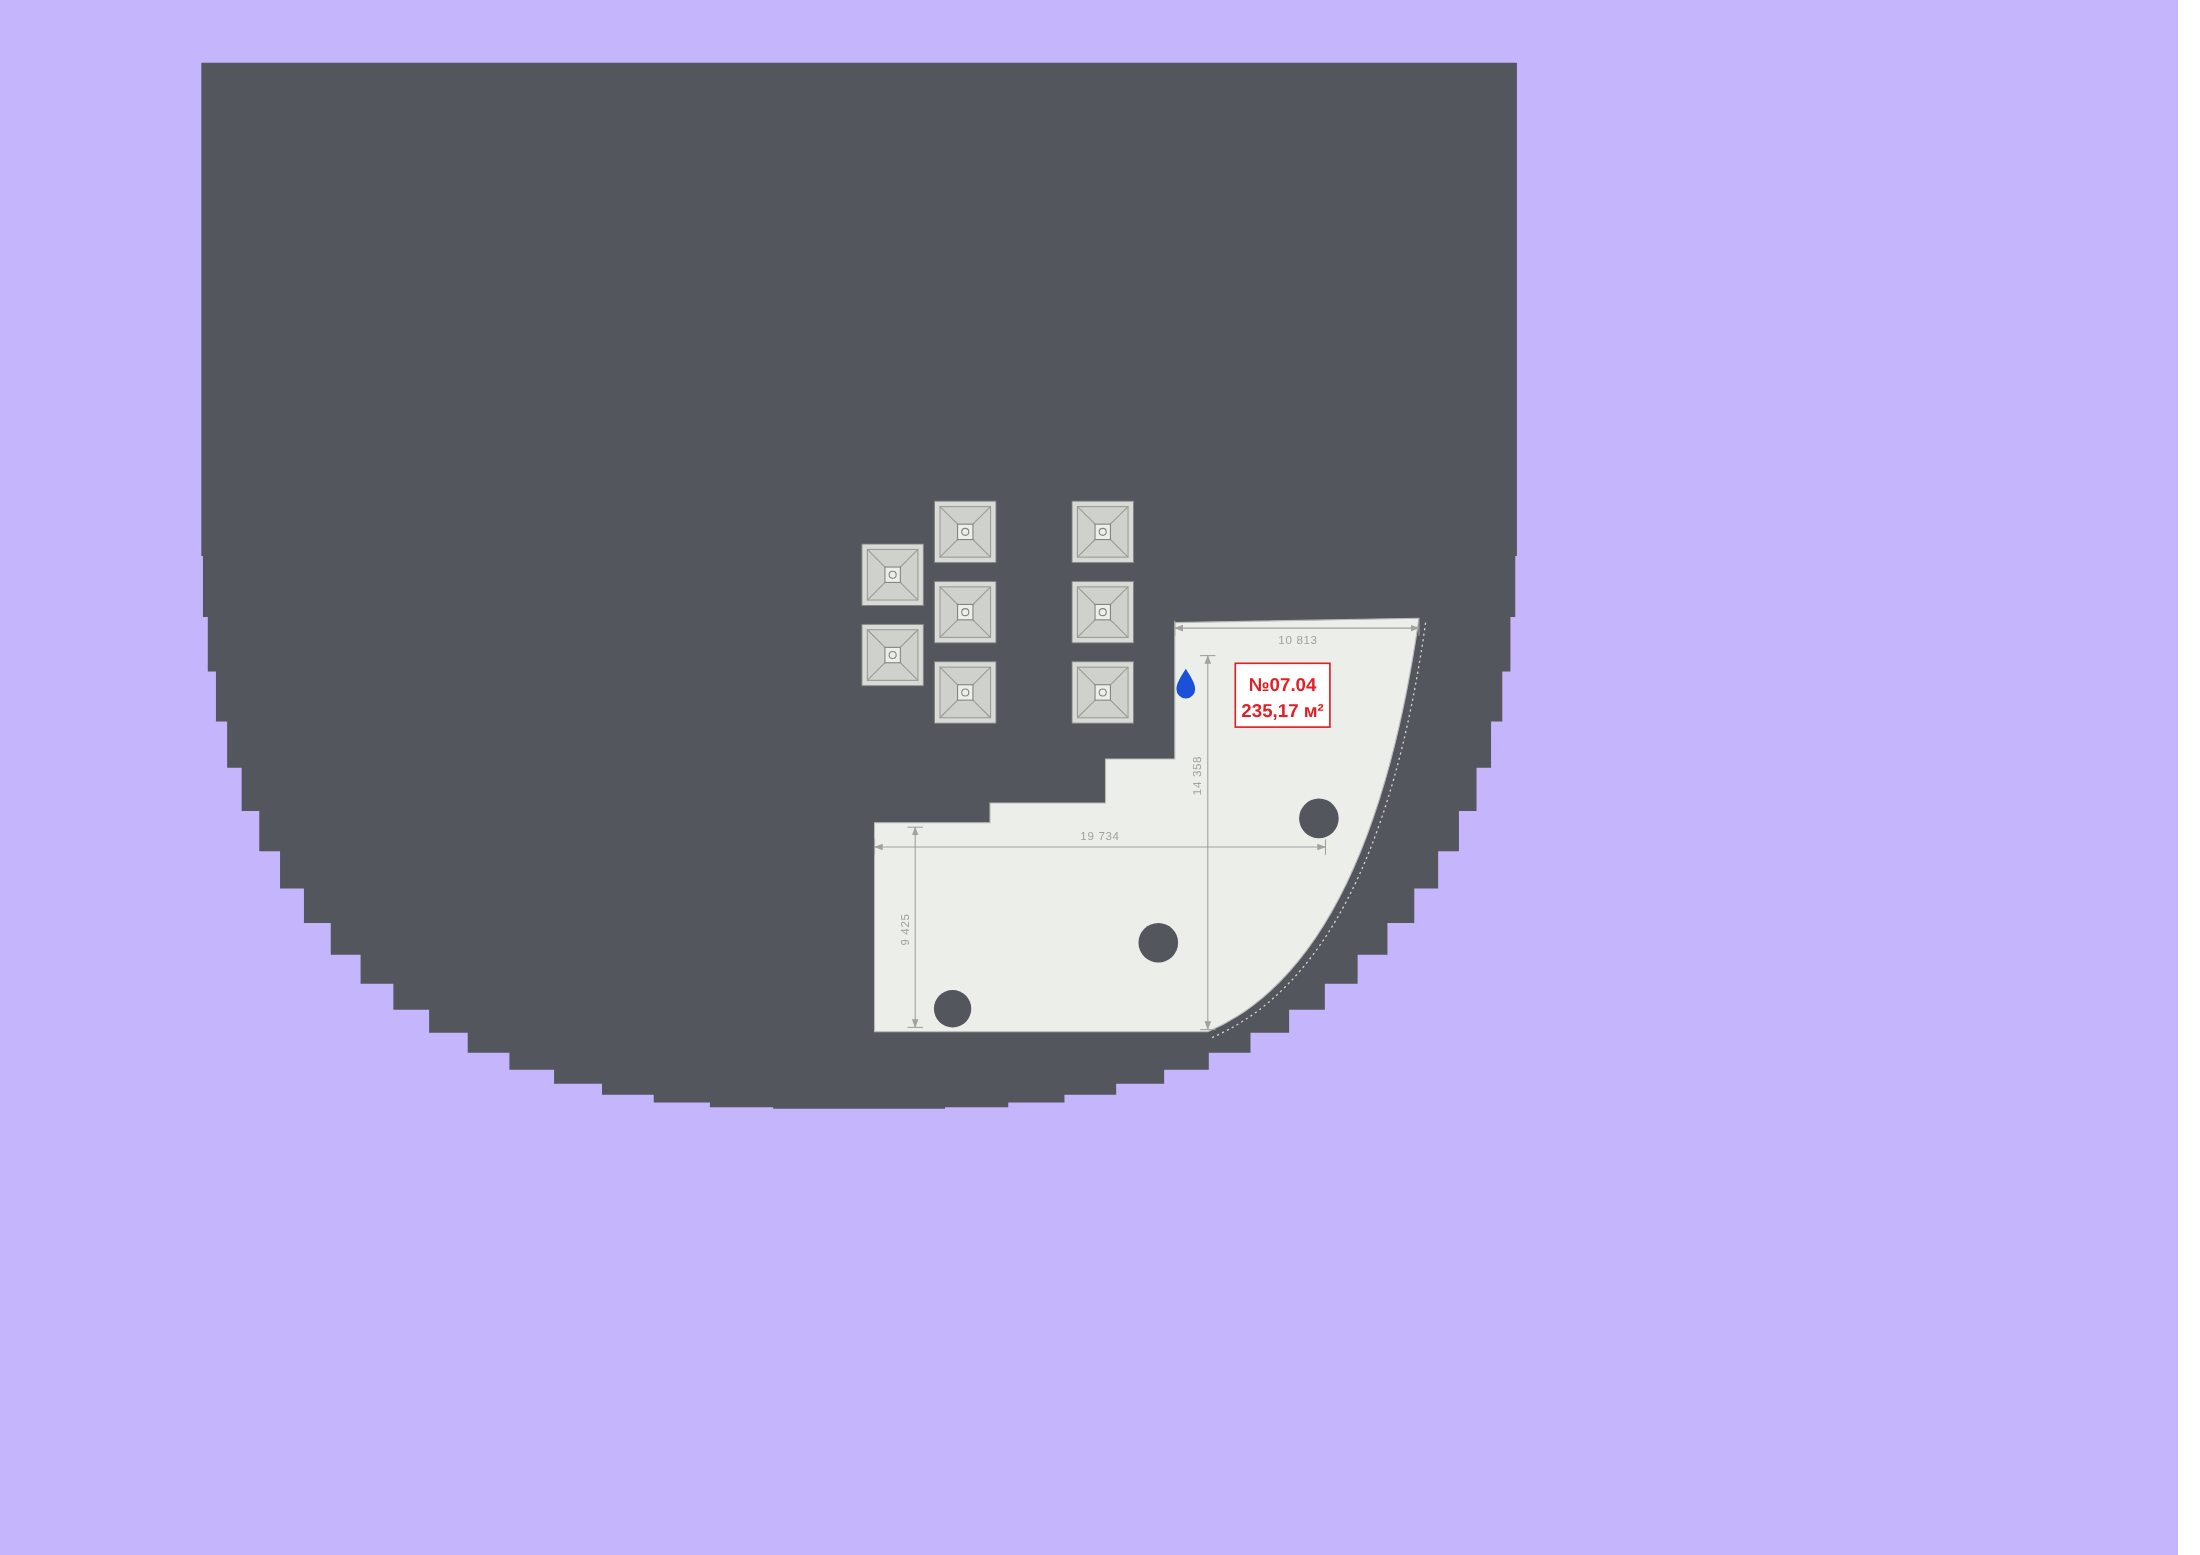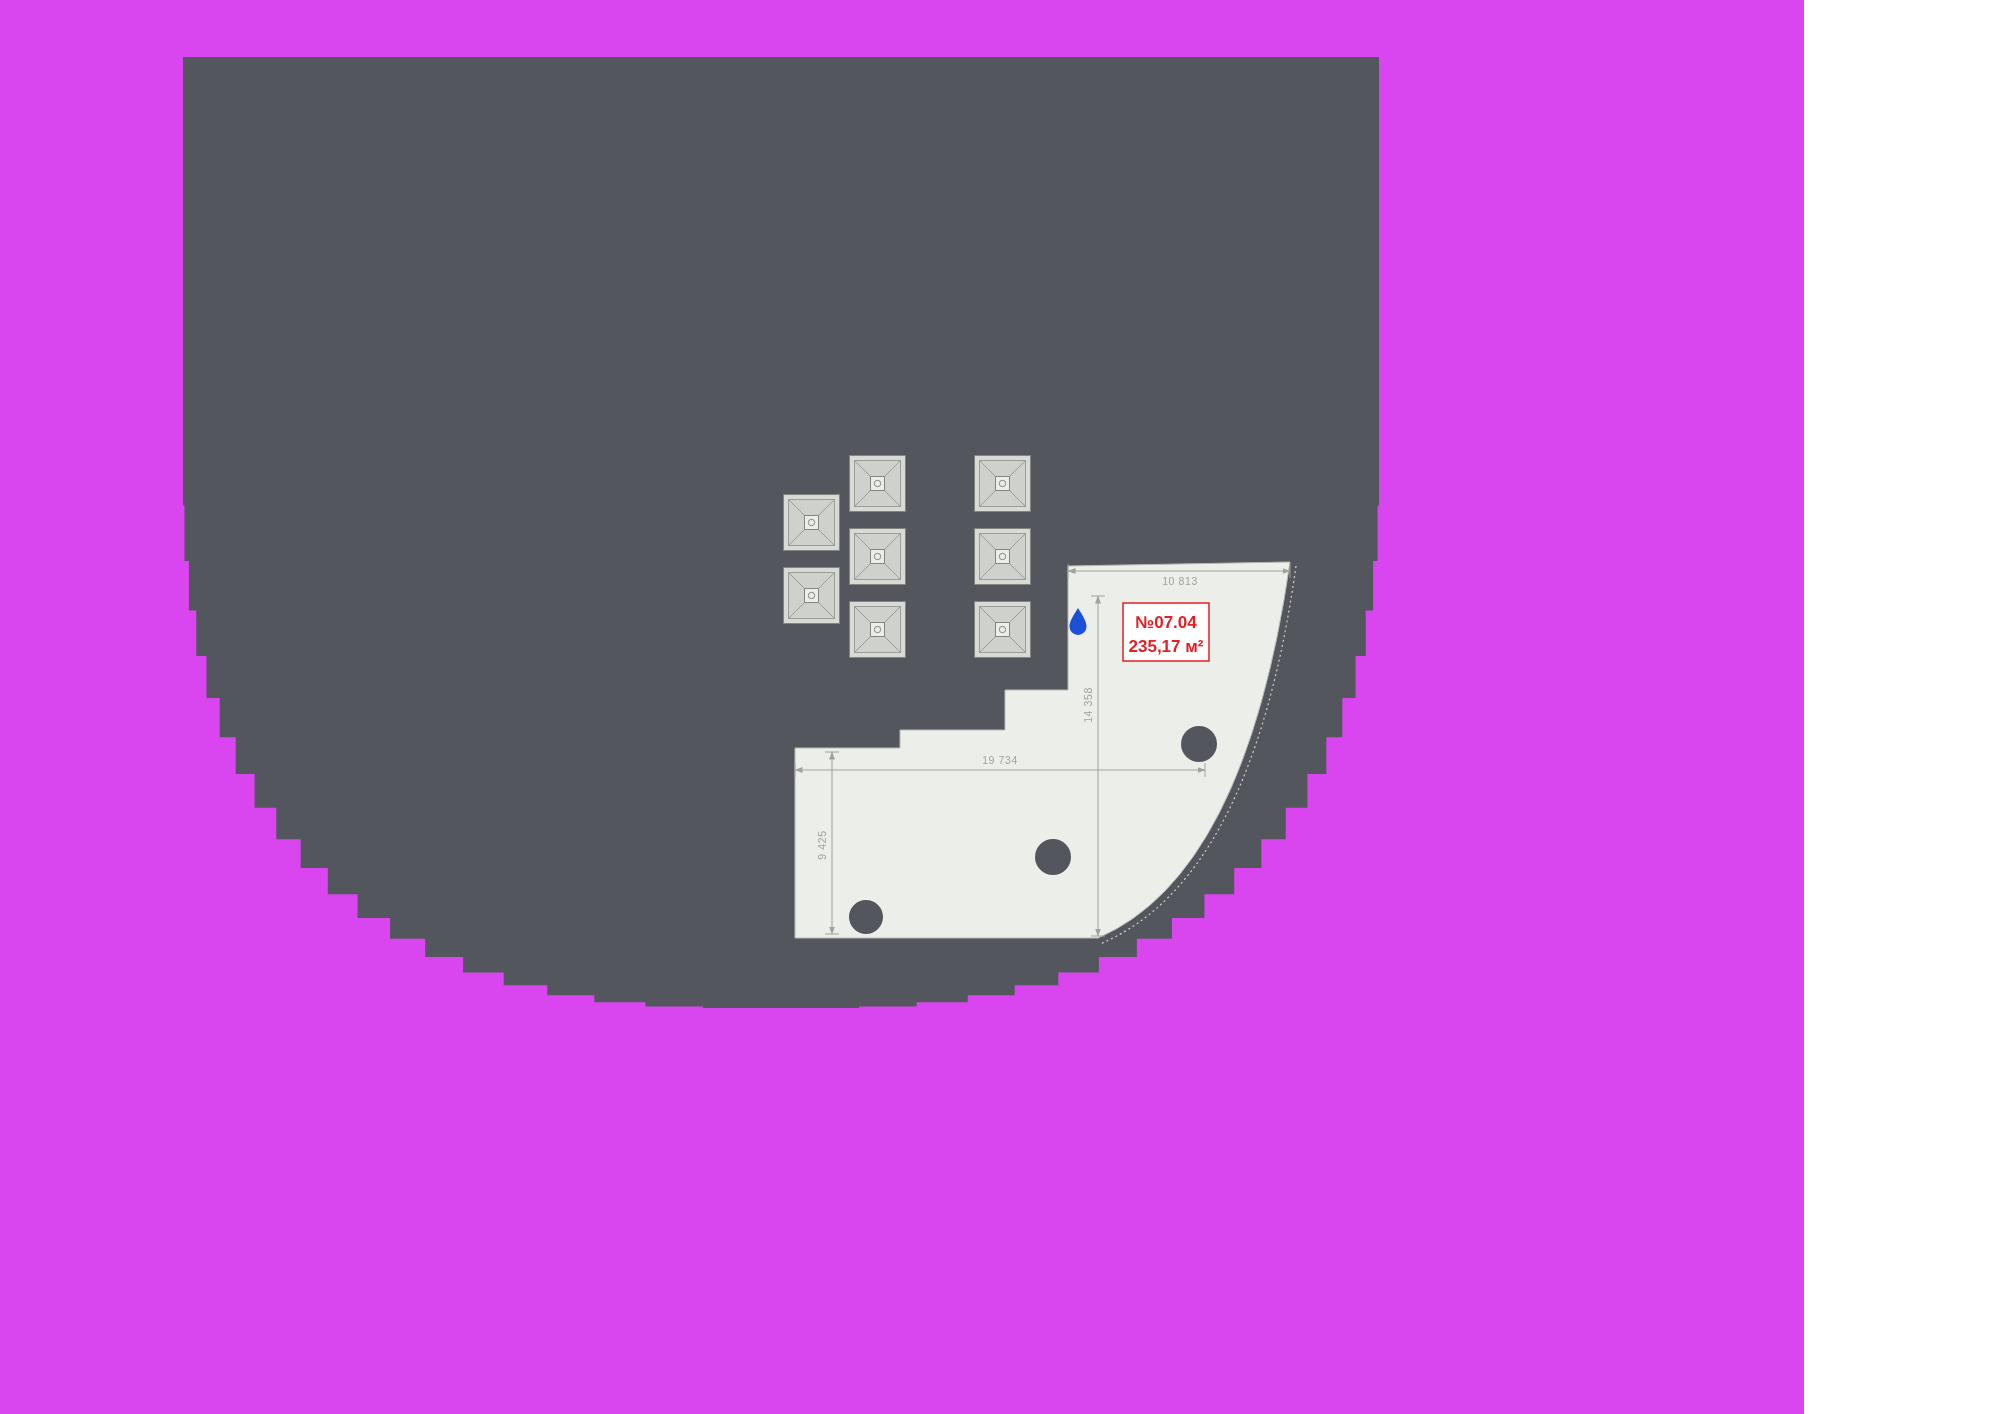--- a/index.html
+++ b/index.html
@@ -1,16 +1,16 @@
 <!DOCTYPE html>
 <html style="--c-building: #53565c; --c-unit_fill: #eceee9; --c-accent_red: #e31e24; --c-water_blue: #1d50d8; --c-dimension_gray: #a0a29e;"><head>
 <meta charset="utf-8">
 <style>
   html,body{margin:0;padding:0;background:#ffffff;}
-  .stage{position:relative;width:1804px;height:1414px;background:#d946ef;overflow:hidden;}
+  .stage{position:relative;width:1980px;height:1414px;background:#c4b5fd;overflow:hidden;}
   svg{display:block;}
   .building{fill:var(--c-building,#53565c);}
   .unit{fill:var(--c-unit_fill,#eceee9);stroke:#b8bab6;stroke-width:1;}
   .glaze{fill:none;stroke:#cfd1cd;stroke-width:1.2;stroke-dasharray:2 3;}
   .col{fill:var(--c-building,#53565c);}
   .dimline{stroke:var(--c-dimension_gray,#a0a29e);stroke-width:1;fill:none;}
   .dimtick{stroke:var(--c-dimension_gray,#a0a29e);stroke-width:1;}
   .dim{fill:var(--c-dimension_gray,#a0a29e);font:10.5px "Liberation Sans",sans-serif;letter-spacing:.6px;}
   .dimfill{fill:var(--c-dimension_gray,#a0a29e);}
   .lbl-box{fill:#ffffff;stroke:var(--c-accent_red,#e31e24);stroke-width:1.5;}

